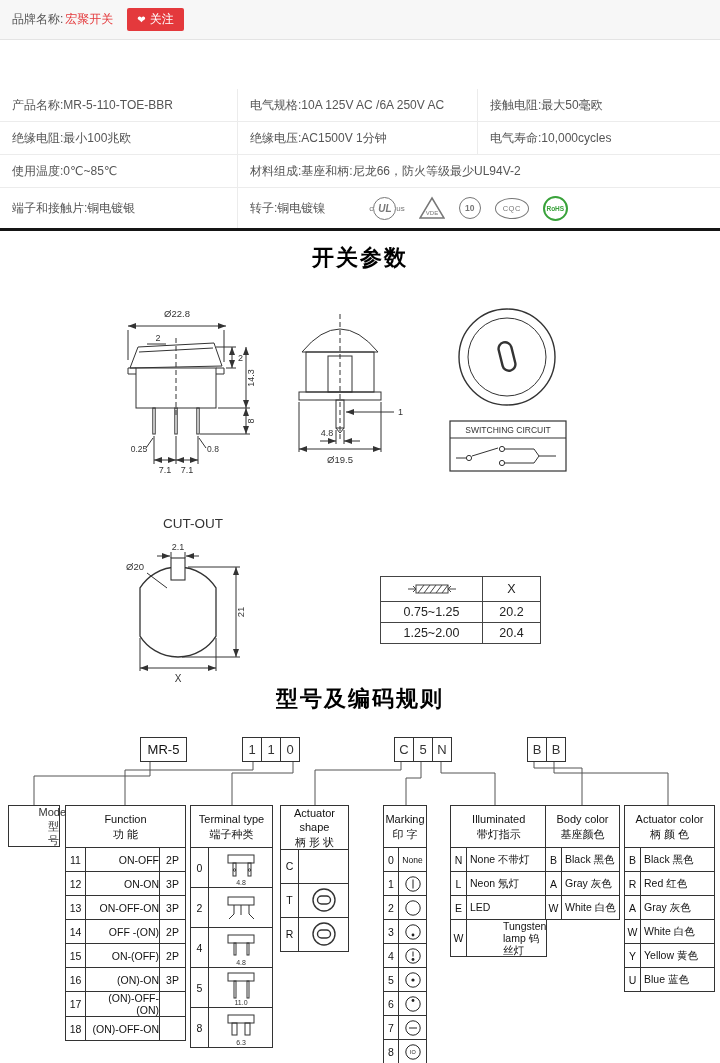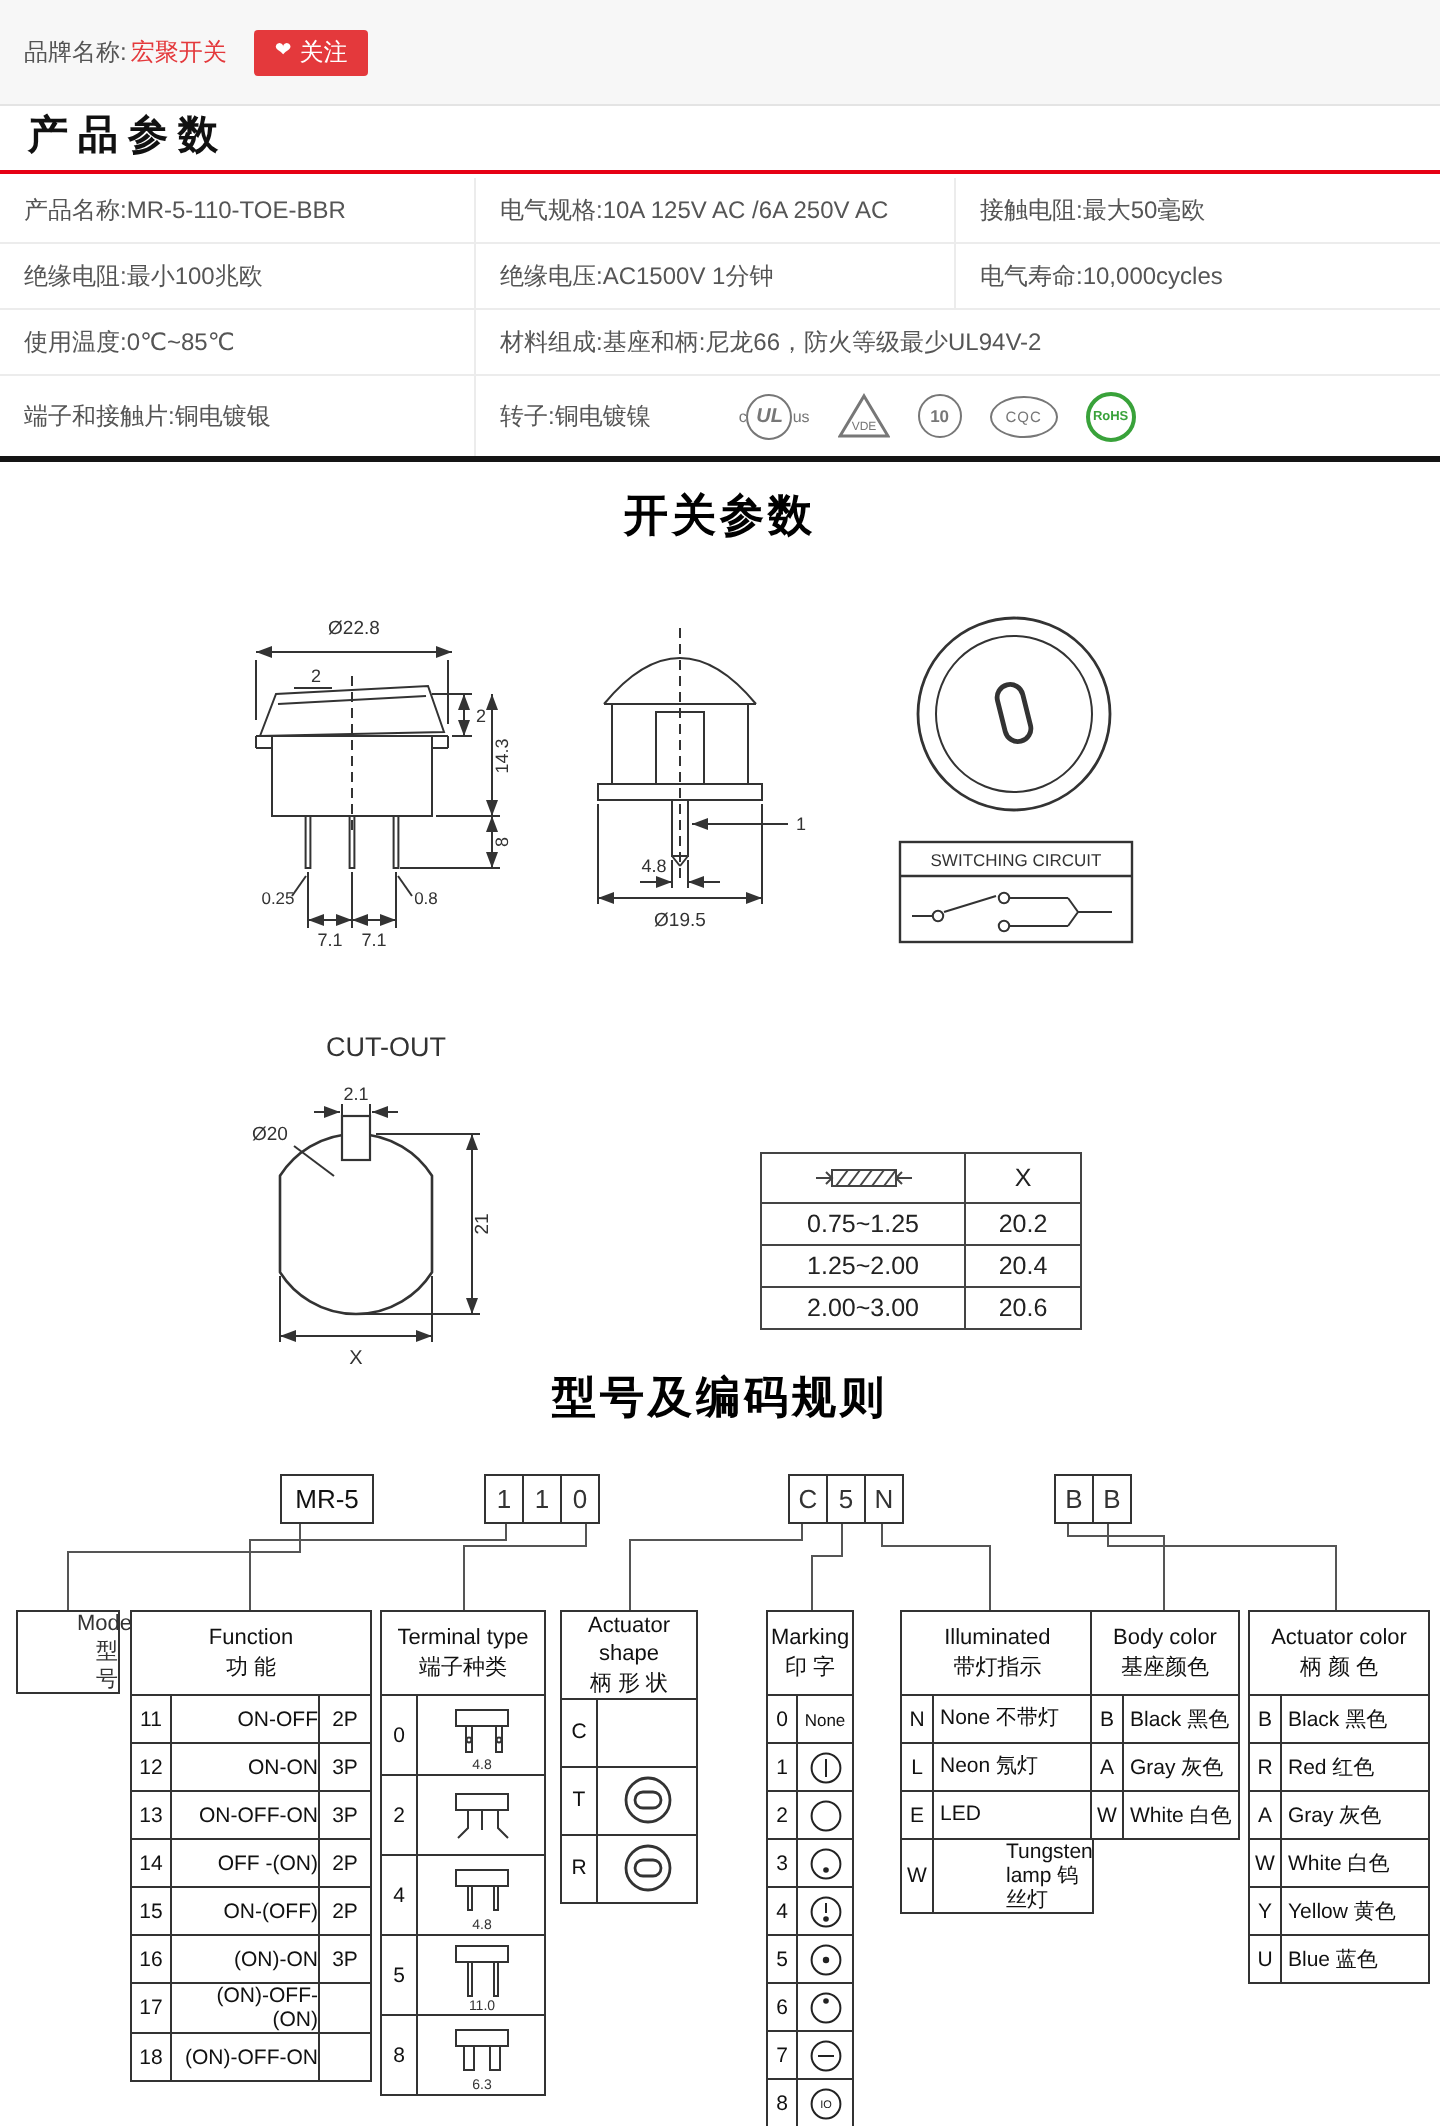--- a/index.html
+++ b/index.html
@@ -1,21 +1,21 @@
 <!DOCTYPE html>
 <html><head>
 <meta charset="utf-8">
 <style>
   * { box-sizing: border-box; margin: 0; padding: 0; }
   html,body { background:#fff; }
   body { font-family: "Liberation Sans", "DejaVu Sans", sans-serif; color:#333; }
   #page { position:relative; width:720px; height:1063px; margin:0 auto; background:#fff; overflow:hidden; }
 
   
-  .topbar { position:absolute; left:0; top:0; width:720px; height:53px; background:#f7f7f7;
+  .topbar { position:absolute; left:0; top:0; width:720px; height:40px; background:#f7f7f7;
             border-bottom:1px solid #e4e4e4; display:flex; align-items:center; padding-left:12px;
             font-size:12px; color:#555; }
   .brand-name { color:#e4393c; margin-left:2px; cursor:pointer; }
   .follow-btn { margin-left:14px; background:#e4393c; color:#fff; border-radius:2px;
                 padding:3px 10px; display:inline-flex; align-items:center; gap:4px; cursor:pointer; font-size:12px; }
   .follow-btn .heart { font-size:10px; line-height:1; }
 
   
   .sec-hd { position:absolute; left:0; top:50px; width:720px; height:37px; border-bottom:2px solid #e60014; display:flex; align-items:center; }
   .sec-title { margin-left:14px; font-family:"Liberation Serif","DejaVu Serif",serif; font-weight:bold;
@@ -98,23 +98,20 @@
 
   <div class="topbar">
     <span>品牌名称:</span>
     <span class="brand-name">宏聚开关</span>
     <span class="follow-btn">
       <span class="heart">❤</span>
       <span>关注</span>
     </span>
   </div>
 
-  <div class="sec-hd">
-    <span class="sec-title">产品参数</span>
-  </div>
 
   <div class="ptable">
     <div class="prow">
       <div class="pcell">产品名称:MR-5-110-TOE-BBR</div>
       <div class="pcell">电气规格:10A  125V  AC /6A  250V  AC</div>
       <div class="pcell">接触电阻:最大50毫欧</div>
     </div>
     <div class="prow">
       <div class="pcell">绝缘电阻:最小100兆欧</div>
       <div class="pcell">绝缘电压:AC1500V 1分钟</div>
@@ -301,24 +298,20 @@
       <td class="c2">X</td>
     </tr>
     <tr>
       <td class="c1">0.75~1.25</td>
       <td class="c2">20.2</td>
     </tr>
     <tr>
       <td class="c1">1.25~2.00</td>
       <td class="c2">20.4</td>
     </tr>
-    <tr>
-      <td class="c1">2.00~3.00</td>
-      <td class="c2">20.6</td>
-    </tr>
   </tbody>
     </table>
 
   <div class="big-title" id="title-coding">型号及编码规则</div>
 
   <div class="codebox" style="left:140px; top:737px; width:47px;">MR-5</div>
   <div class="boxrow" style="left:243px; top:737px;">
     <span class="cell">1</span>
     <span class="cell">1</span>
     <span class="cell">0</span>

